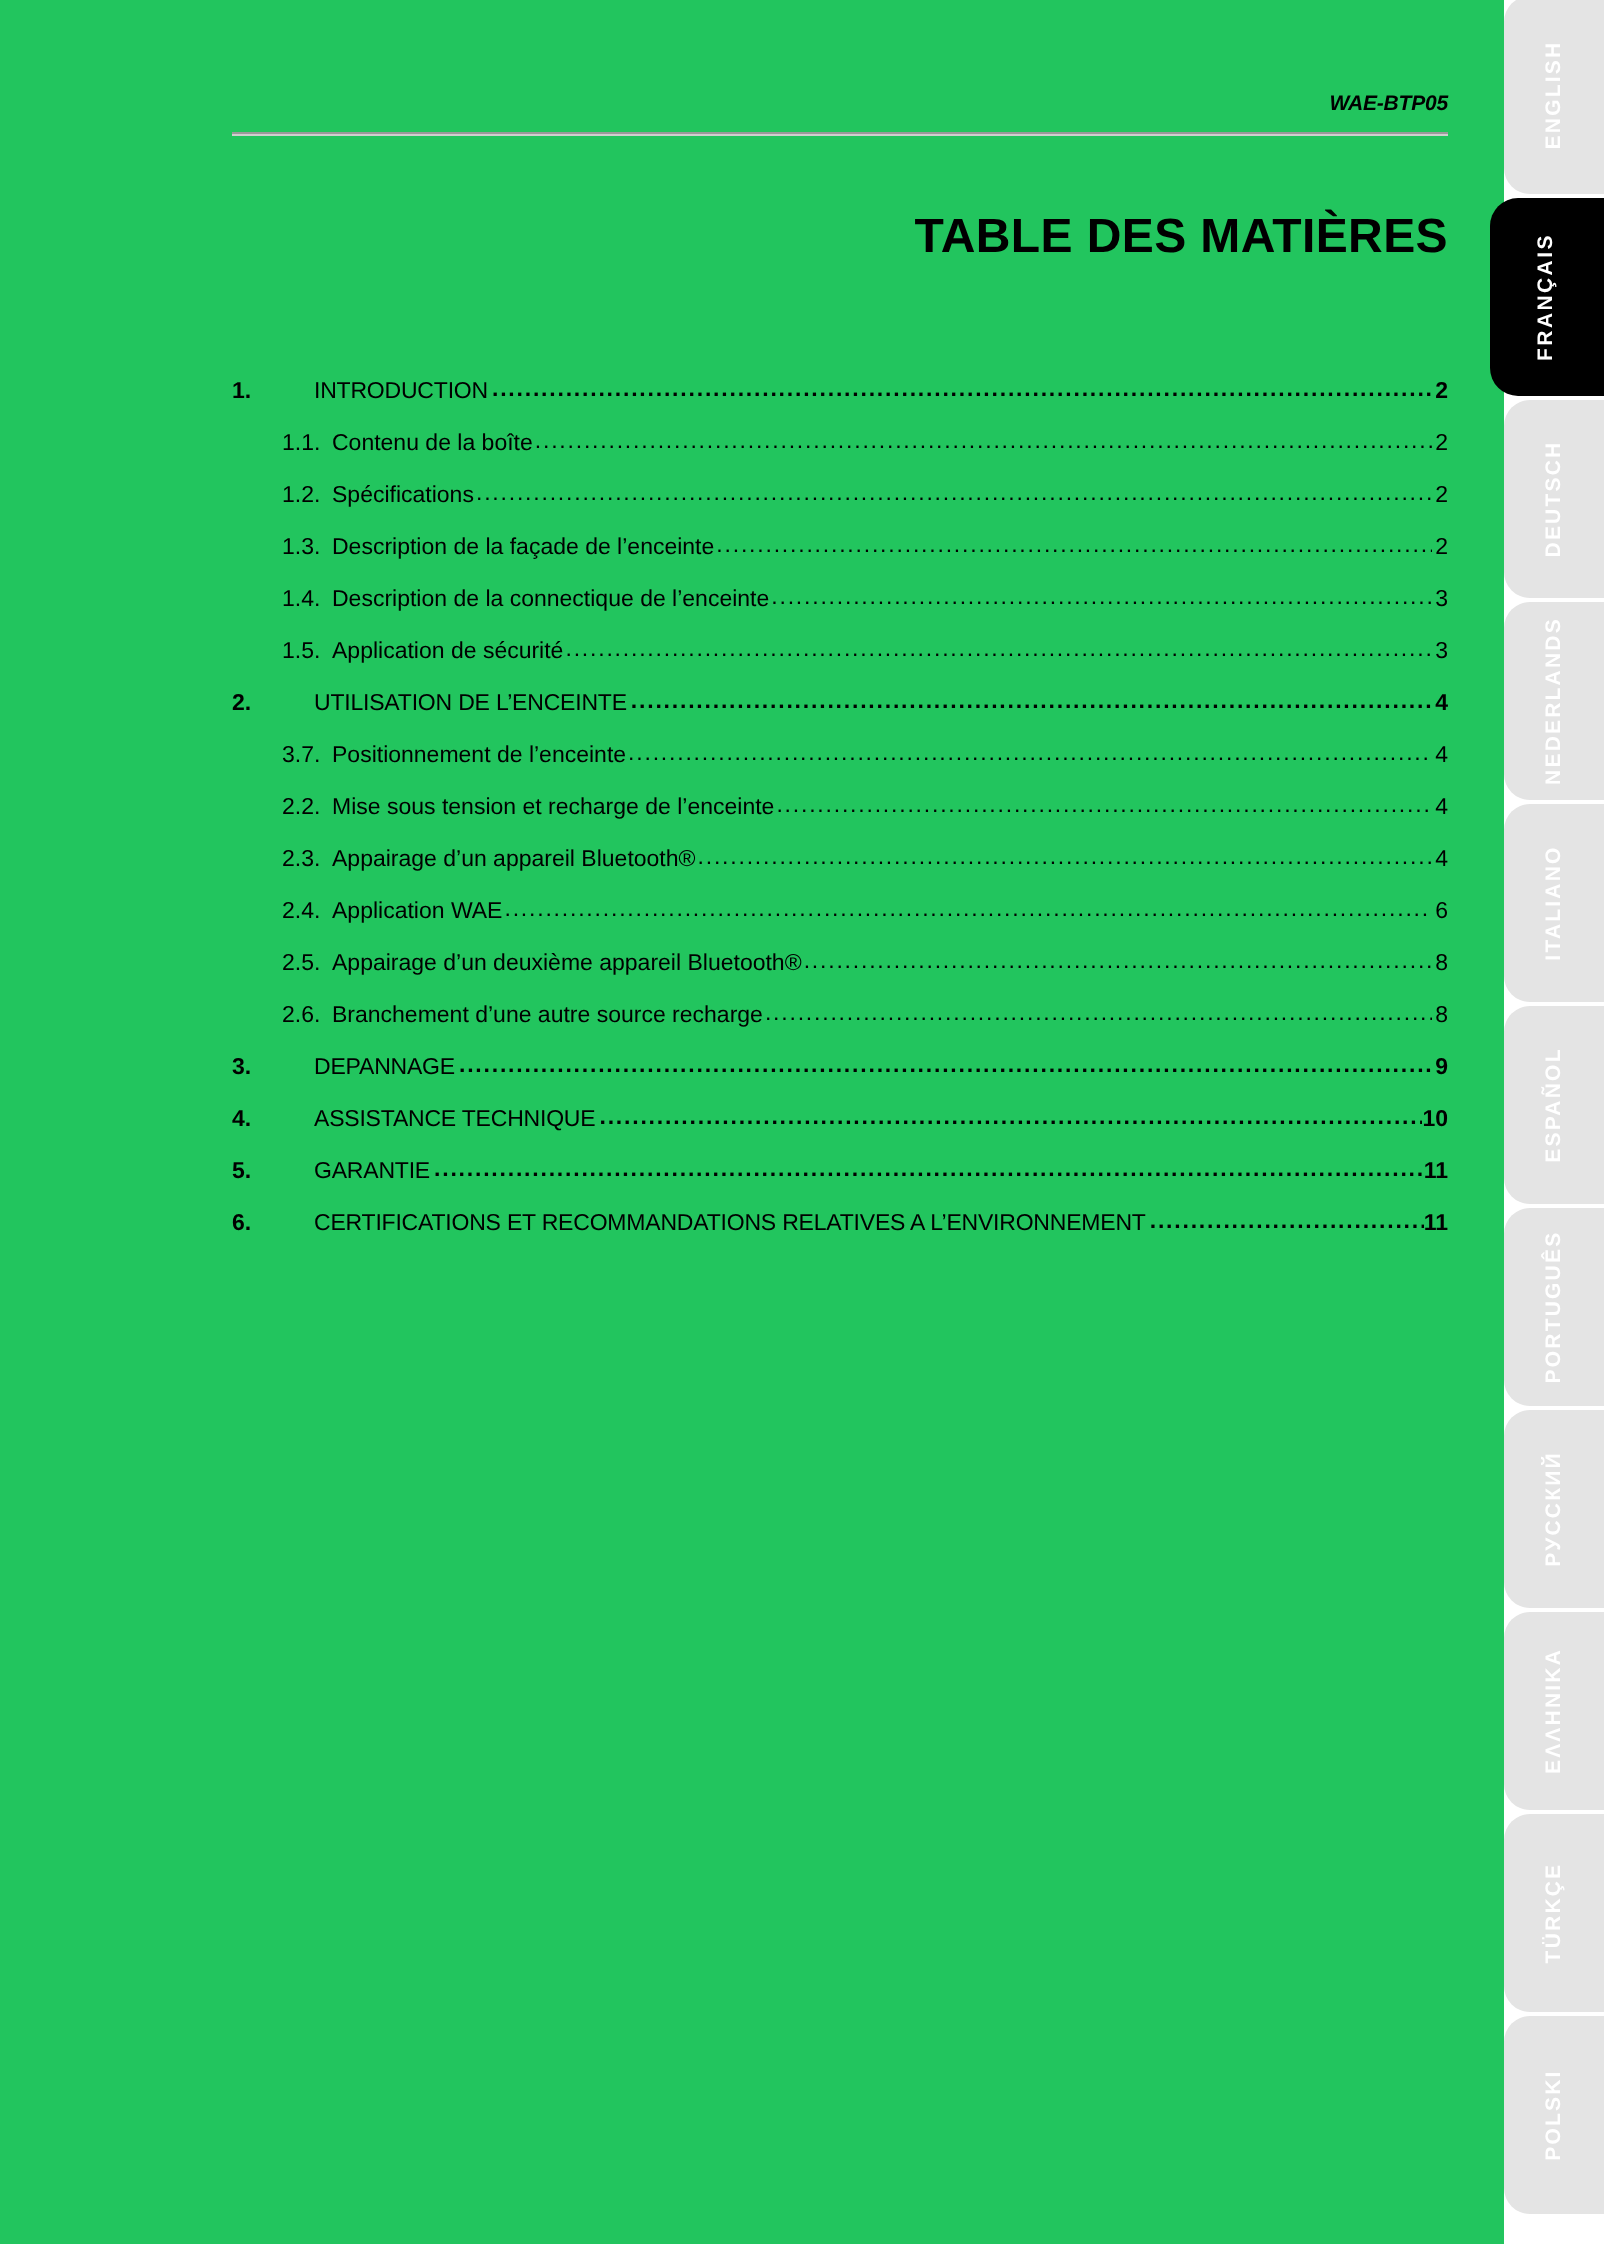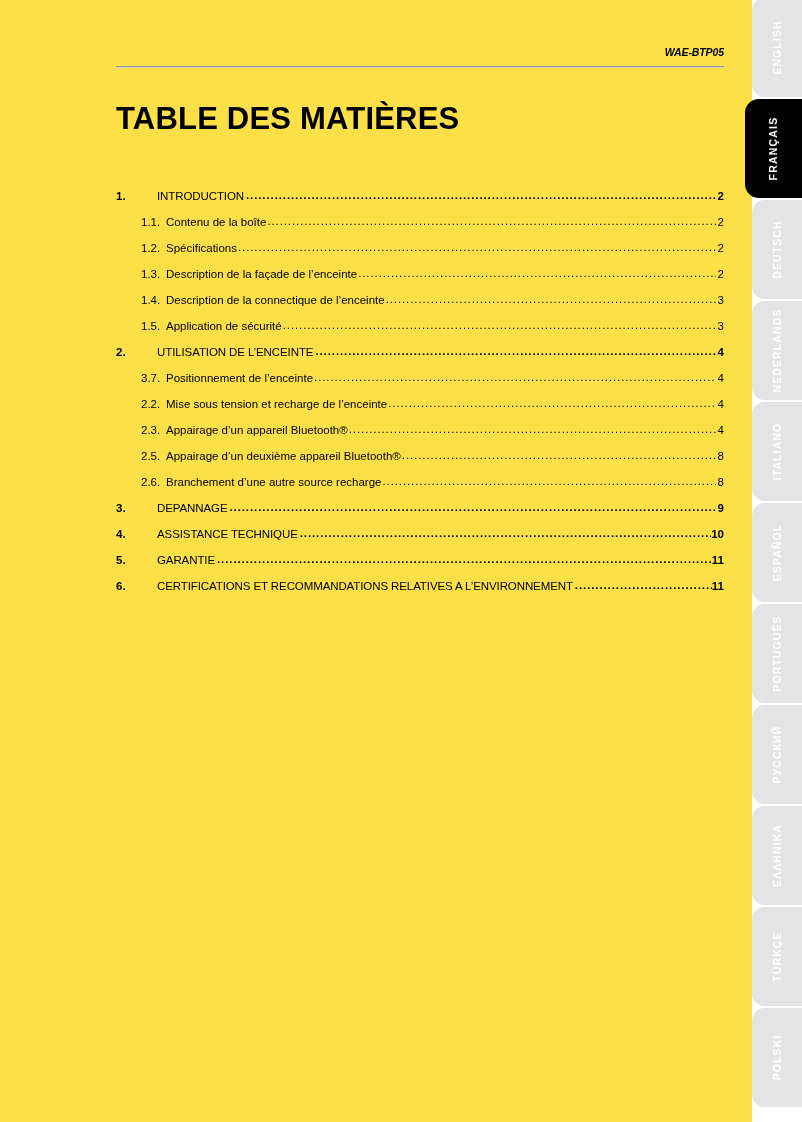--- a/index.html
+++ b/index.html
@@ -16,21 +16,21 @@
     position: relative;
   }
 
   
   .page {
     position: absolute;
     left: 0;
     top: 0;
     width: 752px;
     height: 1122px;
-    background: #fde047;
+    background: #22c55e;
   }
 
   
   .doc-header {
     position: absolute;
     left: 116px;
     top: 46px;
     width: 608px;
   }
   .doc-header .model {
@@ -51,22 +51,22 @@
     height: 2px;
     background: linear-gradient(to bottom, #9a9a9a 0, #9a9a9a 1px, #cfcfcf 1px, #cfcfcf 2px);
   }
 
   
   .page-title {
     position: absolute;
     left: 116px;
     top: 104px;
     width: 608px;
-    text-align: left;
-    font-size: 31px;
+    text-align: right;
+    font-size: 24px;
     font-weight: bold;
     letter-spacing: 0.2px;
     line-height: 30px;
     color: #000;
   }
 
   
   .toc {
     position: absolute;
     left: 116px;
@@ -260,20 +260,26 @@
         <span class="toc-leader"></span>
         <span class="toc-page">4</span>
       </div>
       <div class="toc-row lvl2">
         <span class="toc-num">2.3.</span>
         <span class="toc-label">Appairage d’un appareil Bluetooth®</span>
         <span class="toc-leader"></span>
         <span class="toc-page">4</span>
       </div>
       <div class="toc-row lvl2">
+        <span class="toc-num">2.4.</span>
+        <span class="toc-label">Application WAE</span>
+        <span class="toc-leader"></span>
+        <span class="toc-page">6</span>
+      </div>
+      <div class="toc-row lvl2">
         <span class="toc-num">2.5.</span>
         <span class="toc-label">Appairage d’un deuxième appareil Bluetooth®</span>
         <span class="toc-leader"></span>
         <span class="toc-page">8</span>
       </div>
       <div class="toc-row lvl2">
         <span class="toc-num">2.6.</span>
         <span class="toc-label">Branchement d’une autre source recharge</span>
         <span class="toc-leader"></span>
         <span class="toc-page">8</span>

